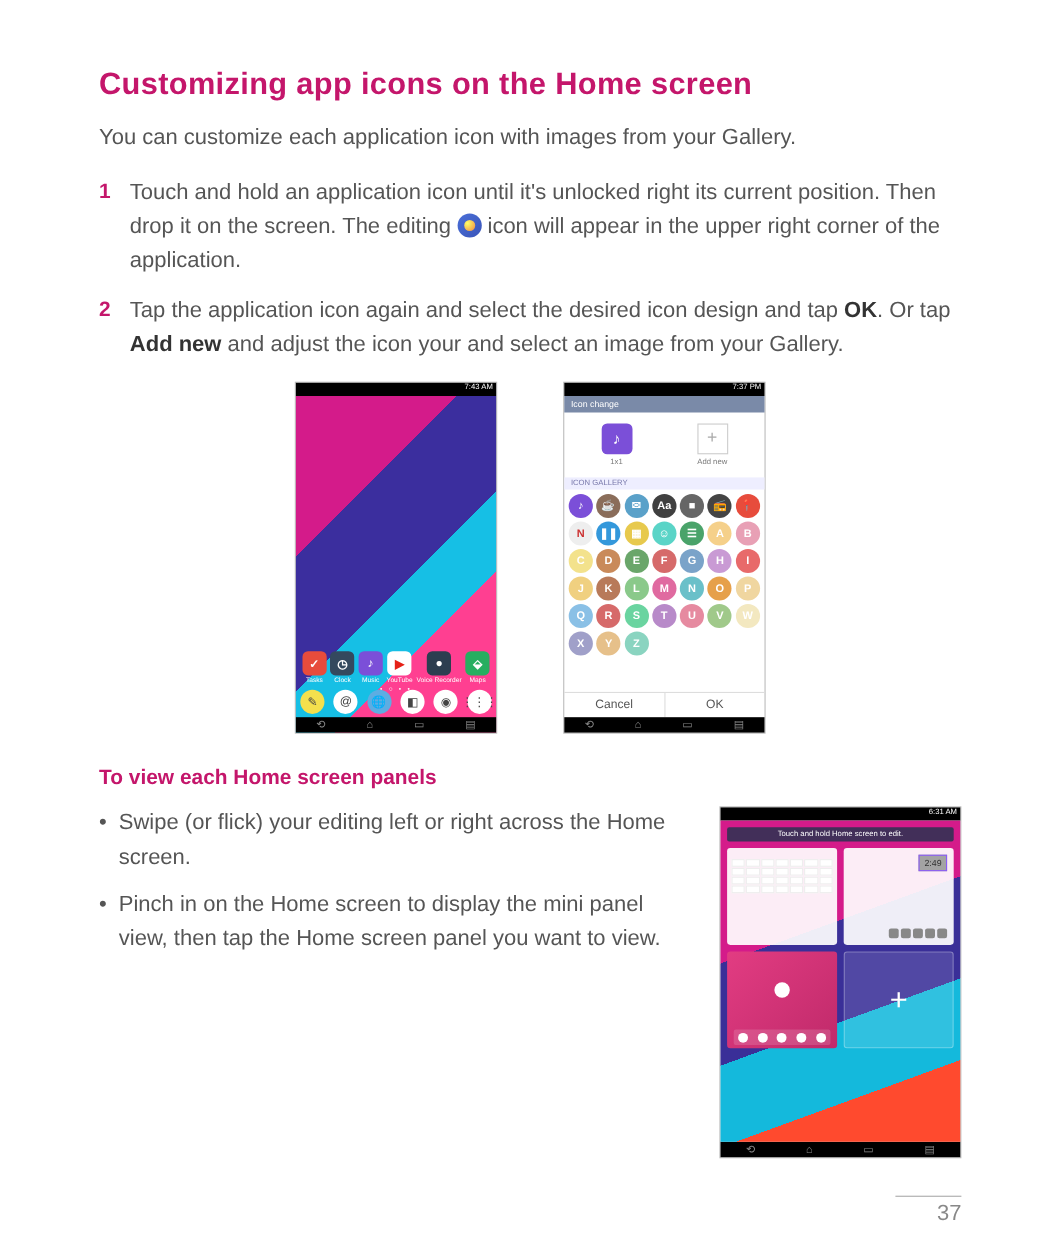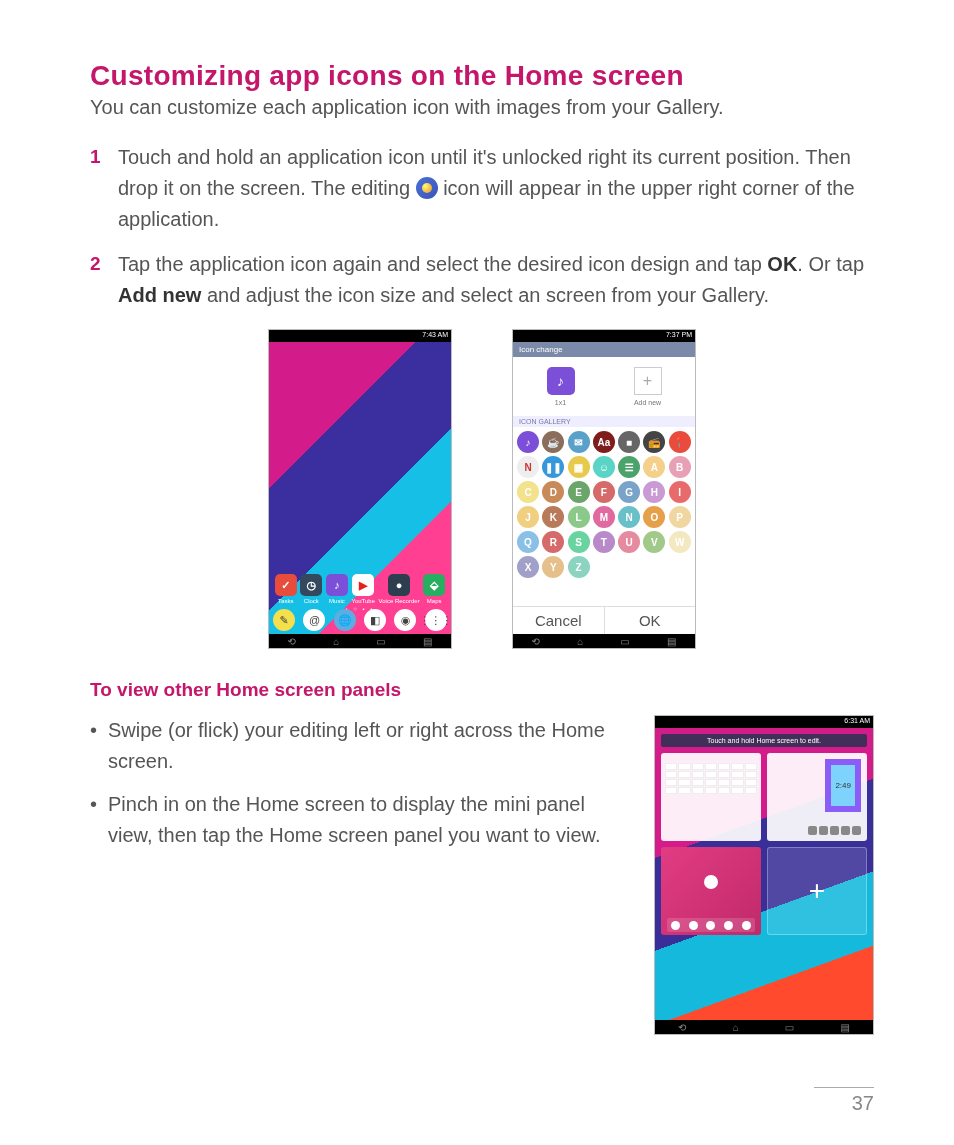--- a/index.html
+++ b/index.html
@@ -9,20 +9,21 @@
     width: 954px;
     height: 1145px;
     position: relative;
     padding: 60px 80px 40px 90px;
     color: #333;
   }
   h1 {
     color: #c4166b;
     font-weight: bold;
     font-size: 28px;
+    margin-bottom: 18px;
     letter-spacing: 0.3px;
   }
   .intro {
     font-size: 20px;
     color: #555;
     margin-bottom: 20px;
     line-height: 1.5;
     font-weight: 300;
   }
   .step {
@@ -105,21 +106,21 @@
   .p2-header{background:#7a8aa8;color:#fff;padding:3px 6px;font-size:8px;}
   .p2-top{display:flex;padding:10px 4px;}
   .p2-half{flex:1;display:flex;flex-direction:column;align-items:center;gap:4px;}
   .p2-musicicon{width:28px;height:28px;background:#7b4fd8;border-radius:5px;display:flex;align-items:center;justify-content:center;color:#fff;font-size:14px;}
   .p2-addbox{width:28px;height:28px;border:1px solid #ccc;display:flex;align-items:center;justify-content:center;color:#aaa;font-size:16px;}
   .p2-sublabel{font-size:7px;color:#777;}
   .p2-galleryhead{background:#eef;color:#77a;font-size:7px;padding:2px 6px;}
   .icon-grid{display:grid;grid-template-columns:repeat(7,1fr);gap:3px;padding:4px;}
   .gridicon{width:22px;height:22px;border-radius:50%;display:flex;align-items:center;justify-content:center;font-size:10px;font-weight:bold;color:#fff;}
   .p2-btns{margin-top:auto;display:flex;border-top:1px solid #ddd;}
-  .p2-btn{flex:1;text-align:center;padding:5px 0;font-size:15px;color:#555;border-right:1px solid #ddd;}
+  .p2-btn{flex:1;text-align:center;padding:5px 0;font-size:11px;color:#555;border-right:1px solid #ddd;}
   .p2-btn:last-child{border-right:none;}
   
   h2 {
     color:#c4166b;
     font-size:19px;
     font-weight:bold;
     margin: 6px 0 14px 0;
   }
   .bulrow{display:flex;gap:20px;}
   .bullets{flex:1;}
@@ -128,21 +129,21 @@
   
   .phone3{width:220px;border:1px solid #bbb;font-size:6px;display:flex;flex-direction:column;}
   .p3-wall{flex:1;background:linear-gradient(160deg,#d41b8a 0 35%,#3a2f98 35% 60%,#14b9dc 60% 80%,#ff4a2e 80% 100%);position:relative;padding:6px;}
   .p3-hint{background:rgba(40,50,80,.85);color:#fff;font-size:7px;text-align:center;padding:3px;border-radius:2px;margin-bottom:6px;}
   .p3-grid{display:grid;grid-template-columns:1fr 1fr;gap:6px;}
   .p3-panel{background:rgba(255,255,255,.92);border-radius:3px;height:88px;position:relative;overflow:hidden;}
   .p3-panel.colored{background:linear-gradient(135deg,#e23c82,#c02a6a);}
   .p3-panel.add{display:flex;align-items:center;justify-content:center;color:#fff;font-size:28px;background:rgba(255,255,255,.12);border:1px solid rgba(255,255,255,.3);}
   .p3-cal{display:grid;grid-template-columns:repeat(7,1fr);gap:1px;padding:10px 4px 4px 4px;}
   .p3-cal div{height:7px;background:#fff;border:0.5px solid #eee;}
-  .p3-clock{position:absolute;top:6px;right:6px;background:#7dd3fc;border:6px solid #8b5cf6;padding:16px 4px;font-size:8px;}
+  .p3-clock{position:absolute;top:6px;right:6px;background:#a3a3a3;border:1px solid #8b5cf6;padding:2px 4px;font-size:8px;}
   .p3-miniicons{position:absolute;bottom:6px;right:6px;display:flex;gap:2px;}
   .p3-miniicons span{width:9px;height:9px;background:#888;border-radius:2px;}
   .p3-dockstrip{position:absolute;bottom:3px;left:6px;right:6px;height:14px;background:rgba(255,255,255,.15);border-radius:2px;display:flex;justify-content:space-around;align-items:center;}
   .p3-dockstrip span{width:9px;height:9px;border-radius:50%;background:#fff;}
   .p3-centerdot{position:absolute;top:40%;left:50%;transform:translate(-50%,-50%);width:14px;height:14px;border-radius:50%;background:#fff;}
   
   .pagefoot{
     position:absolute;bottom:30px;right:80px;
     color:#888;font-size:20px;
     border-top:1px solid #aaa;
@@ -161,21 +162,21 @@
   <div class="step-body">
     <span>Touch and hold an application icon until it's unlocked right its current position. Then drop it on the screen. The editing </span>
     <span class="inline-icon"></span>
     <span> icon will appear in the upper right corner of the application.</span>
   </div>
 </div>
 
 <div class="step">
   <div class="step-num">2</div>
   <div class="step-body">
-    <span>Tap the application icon again and select the desired icon design and tap </span><b>OK</b><span>. Or tap </span><b>Add new</b><span> and adjust the icon size and select an screen from your Gallery.</span>
+    <span>Tap the application icon again and select the desired icon design and tap </span><b>OK</b><span>. Or tap </span><b>Add new</b><span> and adjust the icon your and select an image from your Gallery.</span>
   </div>
 </div>
 
 <div class="shots">
 
   <div class="phone" style="height:320px">
     <div class="statusbar"><span>7:43 AM</span></div>
     <div class="p1-wall">
       <div class="dock" id="p1dock">
           <div class="appitem">
@@ -232,21 +233,21 @@
       <div class="p2-half">
         <div class="p2-addbox">+</div>
         <div class="p2-sublabel">Add new</div>
       </div>
     </div>
     <div class="p2-galleryhead">ICON GALLERY</div>
     <div class="icon-grid" id="icongrid">
         <div class="gridicon" style="background: rgb(123, 79, 216);">♪</div>
         <div class="gridicon" style="background: rgb(138, 109, 90);">☕</div>
         <div class="gridicon" style="background: rgb(90, 161, 201);">✉</div>
-        <div class="gridicon" style="background: #7f1d1d;">Aa</div>
+        <div class="gridicon" style="background: #404040;">Aa</div>
         <div class="gridicon" style="background: rgb(102, 102, 102);">■</div>
         <div class="gridicon" style="background: rgb(68, 68, 68);">📻</div>
         <div class="gridicon" style="background: rgb(231, 76, 60);">📍</div>
         <div class="gridicon" style="background: rgb(238, 238, 238); color: rgb(204, 51, 51);">N</div>
         <div class="gridicon" style="background: rgb(52, 152, 219);">❚❚</div>
         <div class="gridicon" style="background: rgb(231, 201, 77);">▦</div>
         <div class="gridicon" style="background: rgb(90, 212, 199);">☺</div>
         <div class="gridicon" style="background: rgb(74, 163, 106);">☰</div>
         <div class="gridicon" style="background: rgb(245, 208, 138);">A</div>
         <div class="gridicon" style="background: rgb(232, 160, 181);">B</div>
@@ -281,21 +282,21 @@
     </div>
     <div class="navbar">
       <span class="navglyph">⟲</span>
       <span class="navglyph">⌂</span>
       <span class="navglyph">▭</span>
       <span class="navglyph">▤</span>
     </div>
   </div>
 </div>
 
-<h2>To view other Home screen panels</h2>
+<h2>To view each Home screen panels</h2>
 
 <div class="bulrow">
   <div class="bullets">
     <div class="bullet">
         <span class="dot">•</span>
         <span>Swipe (or flick) your editing left or right across the Home screen.</span>
       </div>
     <div class="bullet">
         <span class="dot">•</span>
         <span>Pinch in on the Home screen to display the mini panel view, then tap the Home screen panel you want to view.</span>

